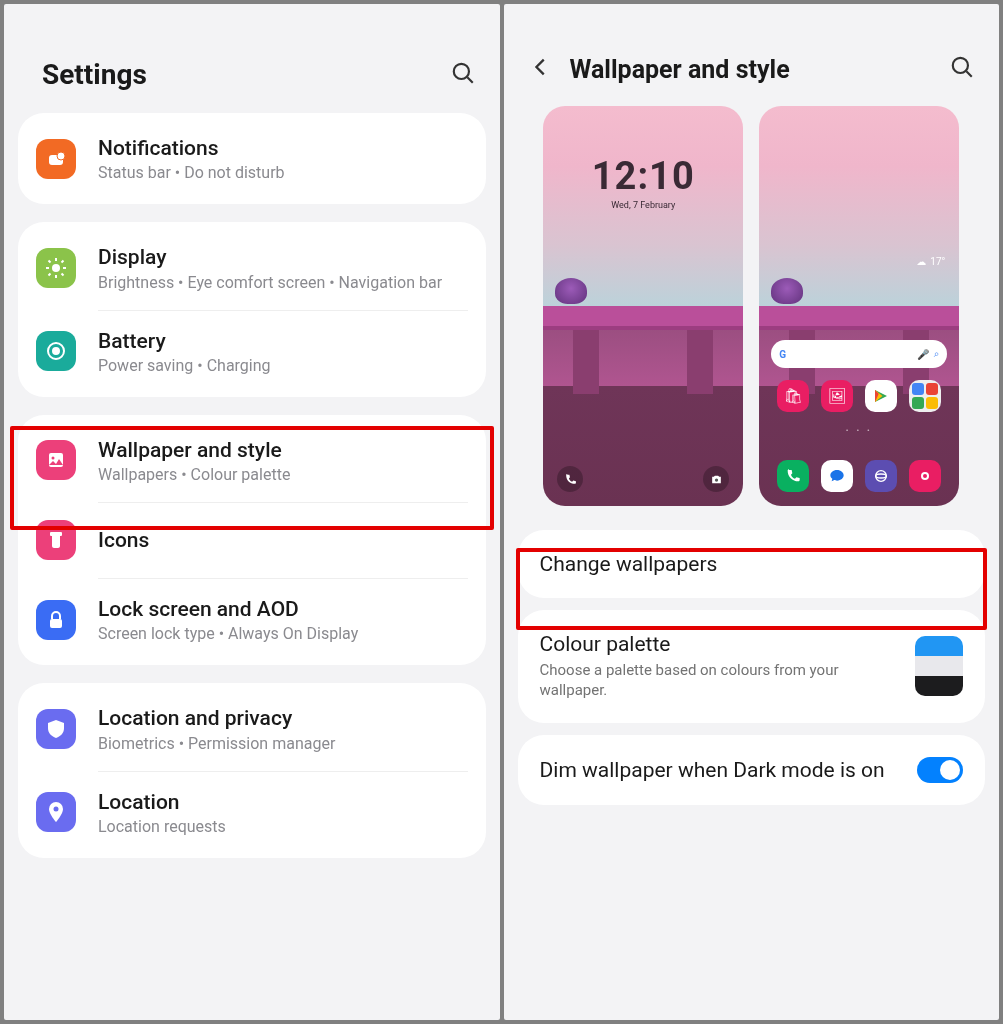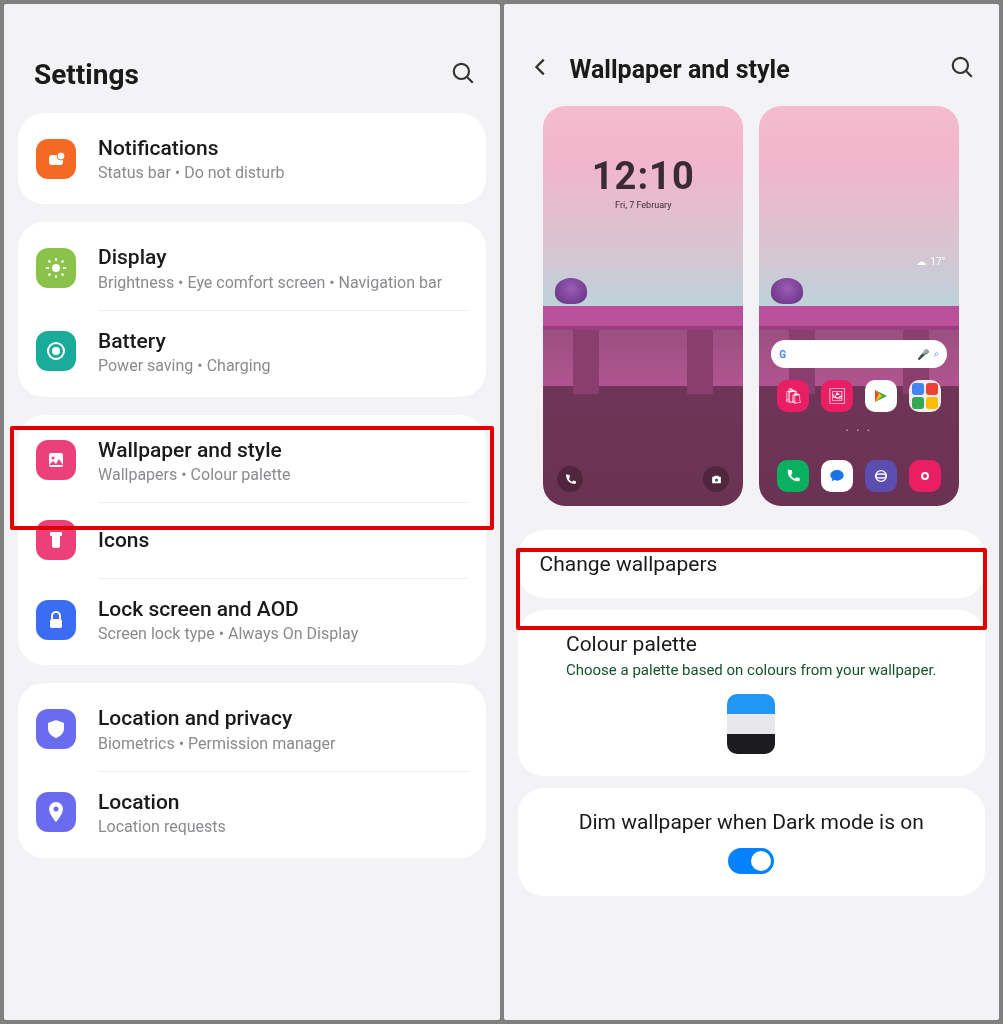--- a/index.html
+++ b/index.html
@@ -16,21 +16,21 @@
     background: #f3f3f5;
     border-radius: 2px;
     overflow: hidden;
     position: relative;
     display: flex;
     flex-direction: column;
   }
 
   
   .l-header {
-    padding: 54px 24px 22px 30px;
+    padding: 54px 24px 22px 38px;
     display: flex;
     align-items: center;
     justify-content: space-between;
   }
   .l-title { font-size: 28px; font-weight: 700; color: #1a1a1a; }
   .search-icon svg { width: 26px; height: 26px; }
 
   .group {
     background: #fff;
     border-radius: 26px;
@@ -156,23 +156,23 @@
   }
   .app-folder{background:#eee;border-radius:10px;display:grid;grid-template-columns:1fr 1fr;grid-template-rows:1fr 1fr;gap:2px;padding:3px;width:32px;height:32px;}
   .app-folder span{border-radius:3px;}
   .dots{position:absolute;top:320px;left:0;right:0;text-align:center;color:rgba(255,255,255,0.6);font-size:8px;letter-spacing:3px;}
 
   .r-card {
     background:#fff; border-radius:26px;
     margin: 12px 14px 0 14px;
     padding: 22px 22px;
   }
-  .r-card.flex { display:flex; align-items:center; gap:14px;flex-direction:column; }
+  .r-card.flex { display:flex; align-items:center; gap:14px; }
   .rc-title { font-size:21px; color:#1a1a1a; }
-  .rc-sub { font-size:15px; color:#14532d; margin-top:4px; line-height:1.35; }
+  .rc-sub { font-size:15px; color:#737373; margin-top:4px; line-height:1.35; }
   .palette-swatch {
     width:48px; height:60px; border-radius:10px; overflow:hidden;
     display:flex; flex-direction:column; flex-shrink:0;
   }
   .palette-swatch div{flex:1;}
   .toggle {
     width:46px;height:26px;border-radius:13px;background:#0381fe;
     position:relative; flex-shrink:0;
   }
   .toggle::after{
@@ -333,21 +333,21 @@
 
   <div class="previews">
 
     <div class="preview">
       <div class="tree"></div>
       <div class="table-leg l1"></div>
         <div class="table-leg l2"></div>
       <div class="table-top"></div>
       <div class="lock-clock">
         <div class="lock-time">12:10</div>
-        <div class="lock-date">Fri, 7 February</div>
+        <div class="lock-date">Wed, 7 February</div>
       </div>
       <div class="lock-bl">
         <svg width="13" height="13" viewBox="0 0 24 24" fill="#fff">
             <path d="M6 2c-1 0-2 1-2 2 0 9 7 16 16 16 1 0 2-1 2-2v-3l-5-1-2 2c-3-1-5-3-6-6l2-2-1-5H6z"></path>
           </svg>
       </div>
       <div class="lock-br">
         <svg width="13" height="13" viewBox="0 0 24 24" fill="#fff">
             <path d="M4 7h3l2-2h6l2 2h3v12H4z"></path>
             <circle cx="12" cy="13" r="3" fill="#555"></circle>

